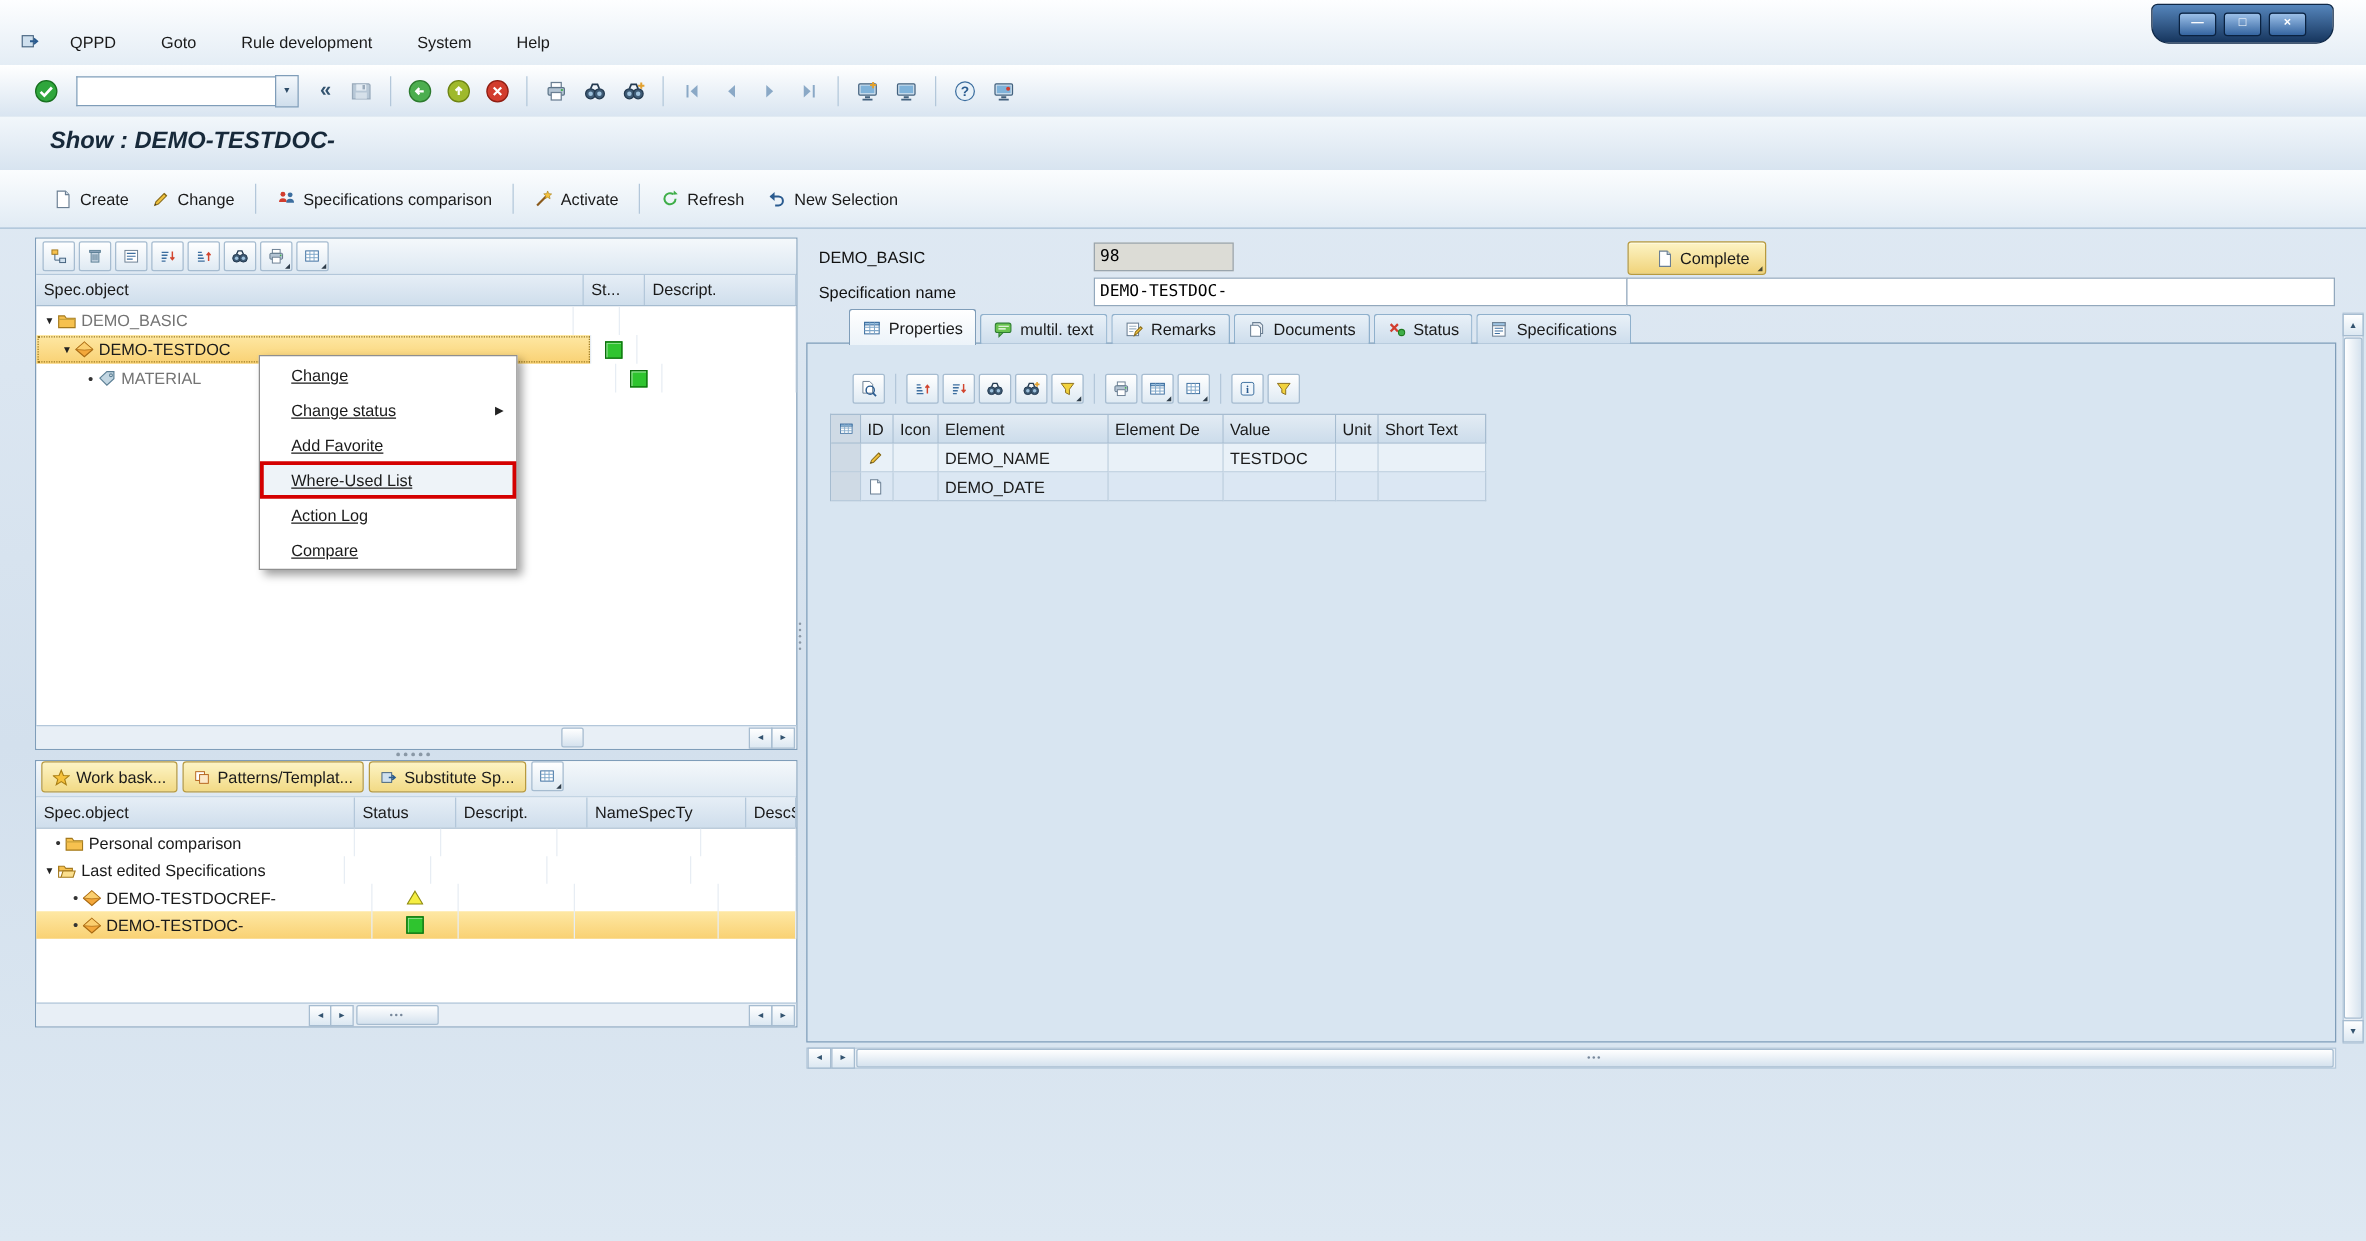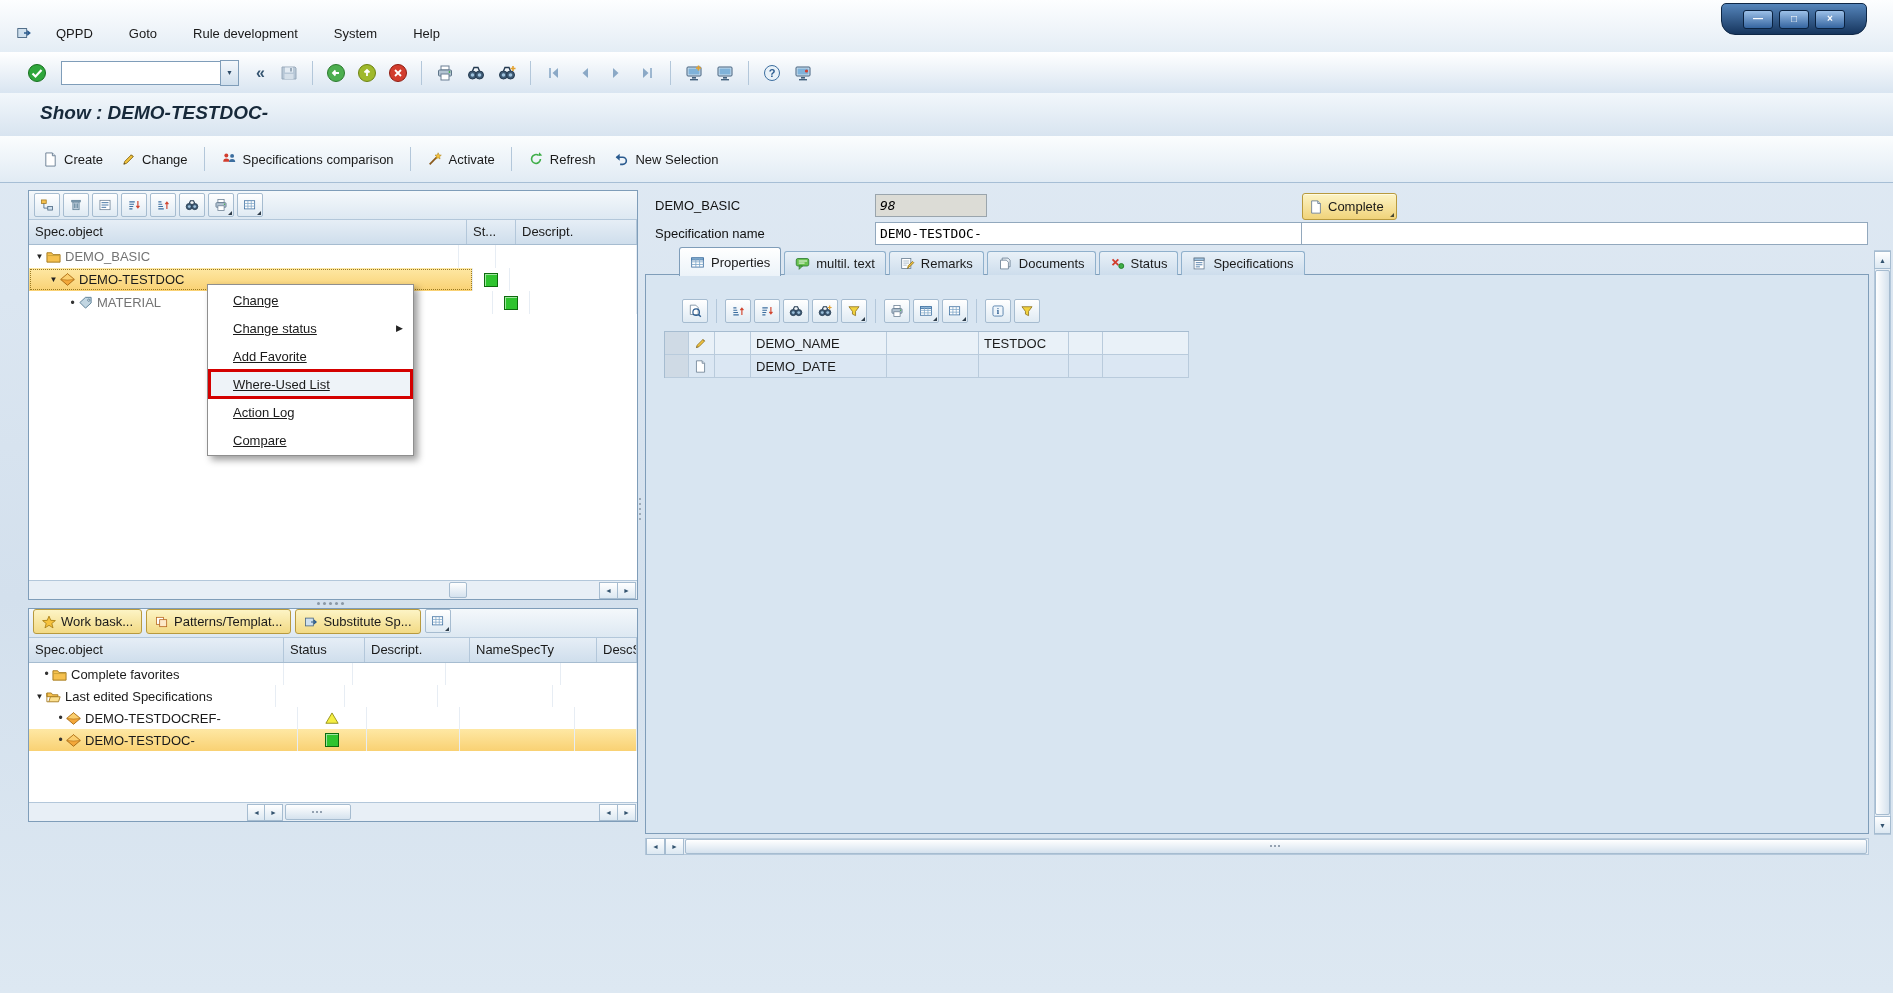--- a/index.html
+++ b/index.html
@@ -103,21 +103,21 @@
     display:flex;gap:4px;padding:0 4px}
   .wb-tab{position:relative;display:flex;align-items:center;gap:5px;height:23px;padding:0 8px;
     border:1px solid #b89a3e;border-radius:3px;background:linear-gradient(180deg,#fdf4c5,#f2da85)}
 
   
   .fields{position:absolute;left:645px;top:190px;width:1224px;height:58px}
   .flabel{position:absolute;color:#111;white-space:nowrap}
   .ffield{position:absolute;height:23px;border:1px solid #92a8bd;background:#fff;
     font-family:"DejaVu Sans Mono","Liberation Mono",monospace;font-size:13px;padding:0 4px;box-sizing:border-box}
   .ffield.gray{background:#dcdcd6;border-color:#9aa5ad}
-  .complete-btn{position:absolute;left:657px;top:3px;height:25px;padding:0 12px 0 6px;display:flex;align-items:center;gap:5px;
+  .complete-btn{position:absolute;left:657px;top:3px;height:25px;padding:0 12px 0 22px;display:flex;align-items:center;gap:5px;
     border:1px solid #b89a3e;border-radius:3px;background:linear-gradient(180deg,#fdf4c5,#f0d37a);
     box-shadow:inset 0 1px 0 #fffbe0}
   .complete-btn::after{content:"";position:absolute;right:2px;bottom:2px;border-left:4px solid transparent;border-bottom:4px solid #4a4a33}
 
   .tabs{position:absolute;left:645px;top:247px;width:1224px;height:28px;display:flex;align-items:flex-end;
     padding-left:34px;z-index:2;box-sizing:border-box}
   .tab{display:flex;align-items:center;gap:6px;height:23px;padding:0 10px;border:1px solid #8fb0cc;border-bottom:none;
     border-radius:3px 3px 0 0;background:linear-gradient(180deg,#e9f1f8,#cdddec);margin-right:3px;position:relative}
   .tab.active{height:28px;background:linear-gradient(180deg,#ffffff,#ecf3f9);border-color:#7f9db9;margin-bottom:-1px;z-index:3}
 
@@ -651,21 +651,21 @@
       <div class="hc c3">Descript.</div>
       <div class="hc c4">NameSpecTy</div>
       <div class="hc c5">DescSp...</div>
     </div>
     <div class="trow">
       <div class="tc c1 ind-d">
         <span class="blt">•</span>
         <svg class="ic15">
             <use href="#s-folder"></use>
           </svg>
-        <span class="lbl">Complete favorites</span>
+        <span class="lbl">Personal comparison</span>
       </div>
       <div class="tc c2 cen"></div>
         <div class="tc c3"></div>
         <div class="tc c4"></div>
         <div class="tc c5"></div>
     </div>
     <div class="trow">
       <div class="tc c1 ind-a">
         <span class="exp">▼</span>
         <svg class="ic15">
@@ -716,21 +716,21 @@
       <span class="sc-thumb" style="left:256px;width:64px">
           <span class="grip"></span>
         </span>
       <span class="sc-btn" style="right:19px">◄</span>
       <span class="sc-btn" style="right:1px">►</span>
     </div>
   </div>
 
   <div class="fields">
     <span class="flabel" style="left:10px;top:8px">DEMO_BASIC</span>
-    <input class="ffield gray" style="left: 230px; top: 4px; width: 112px; font-style: italic;" value="98">
+    <input class="ffield gray" style="left: 230px; top: 4px; width: 112px;" value="98">
     <span class="complete-btn">
       <svg class="ic14">
           <use href="#s-doc"></use>
         </svg>
       <span>Complete</span>
     </span>
     <span class="flabel" style="left:10px;top:36px">Specification name</span>
     <input class="ffield" style="left: 230px; top: 32px; width: 427px;" value="DEMO-TESTDOC-">
     <input class="ffield" style="left: 656px; top: 32px; width: 567px;" value="">
   </div>
@@ -830,20 +830,34 @@
           </svg>
         </span>
       <span class="mini-btn">
           <svg class="ic14">
             <use href="#s-funnel"></use>
           </svg>
         </span>
     </div>
 
     <div class="grid">
+      <div class="grow ghead">
+        <div class="gc w-corner">
+            <svg class="ic12">
+              <use href="#s-table"></use>
+            </svg>
+          </div>
+        <div class="gc w-id">ID</div>
+        <div class="gc w-icon">Icon</div>
+        <div class="gc w-el">Element</div>
+        <div class="gc w-eld">Element De</div>
+        <div class="gc w-val">Value</div>
+        <div class="gc w-unit">Unit</div>
+        <div class="gc w-st">Short Text</div>
+      </div>
       <div class="grow r-even">
         <div class="gc w-corner"></div>
         <div class="gc w-id">
             <svg class="ic13">
               <use href="#s-pencil"></use>
             </svg>
           </div>
         <div class="gc w-icon"></div>
         <div class="gc w-el">DEMO_NAME</div>
         <div class="gc w-eld"></div>

